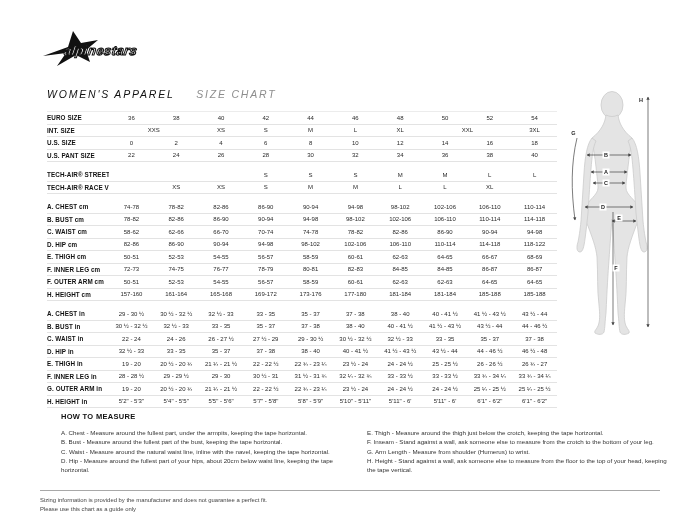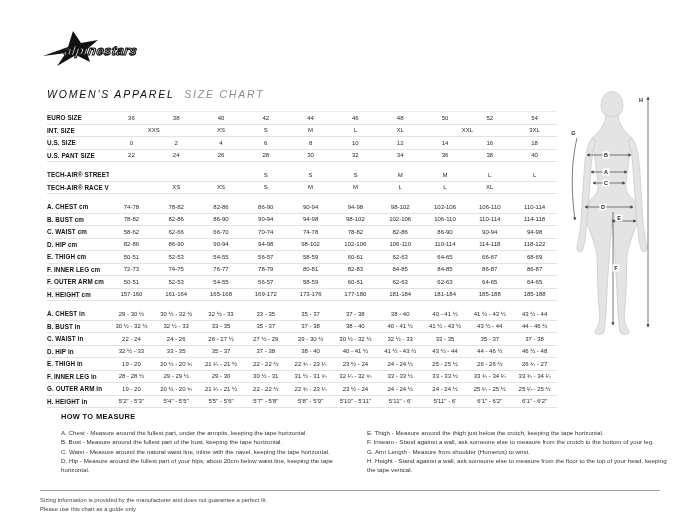--- a/index.html
+++ b/index.html
@@ -4,21 +4,21 @@
 <style>
   html,body{margin:0;padding:0;background:#fff;}
   .page{position:relative;width:700px;height:525px;background:#fff;overflow:hidden;
         font-family:"Liberation Sans",sans-serif;color:#222;}
   
   .logo{position:absolute;left:42px;top:24px;}
   
   .title{position:absolute;left:47px;top:88px;font-style:italic;font-size:10.5px;
          letter-spacing:1.8px;white-space:nowrap;}
   .t-bold{font-weight:normal;color:#111;}
-  .t-light{color:#8d8d8d;margin-left:5px;font-weight:normal;text-align:center;}
+  .t-light{color:#8d8d8d;margin-left:17px;font-weight:normal;text-align:center;}
   
   table.size{position:absolute;left:47px;top:111px;border-collapse:collapse;
              table-layout:fixed;width:510px;border-top:1px solid #ececec;}
   table.size td{height:11.5px;padding:0;font-size:6px;color:#2a2a2a;text-align:center;
                 vertical-align:middle;overflow:hidden;white-space:nowrap;}
   table.size td.lbl{width:62px;text-align:left;font-weight:bold;font-size:6.3px;
                     color:#111;letter-spacing:0.1px;}
   table.size tr.data td{border-bottom:1px solid #e3e3e3;}
   table.size tr.sp td{height:7px;border-bottom:none;}
   

